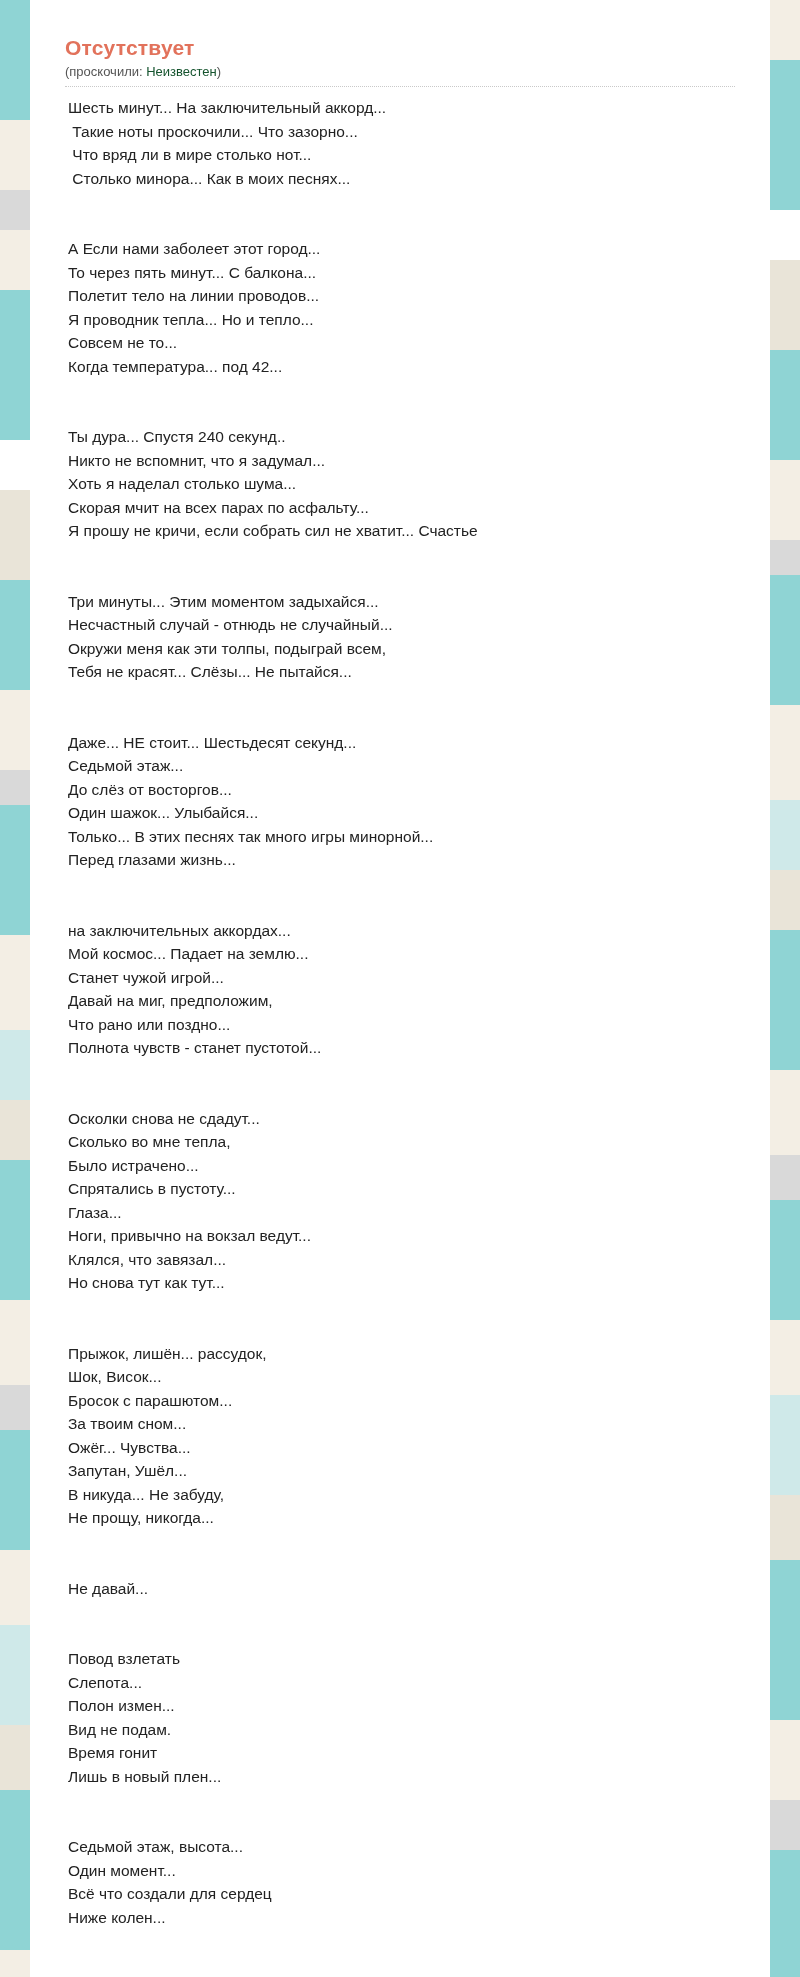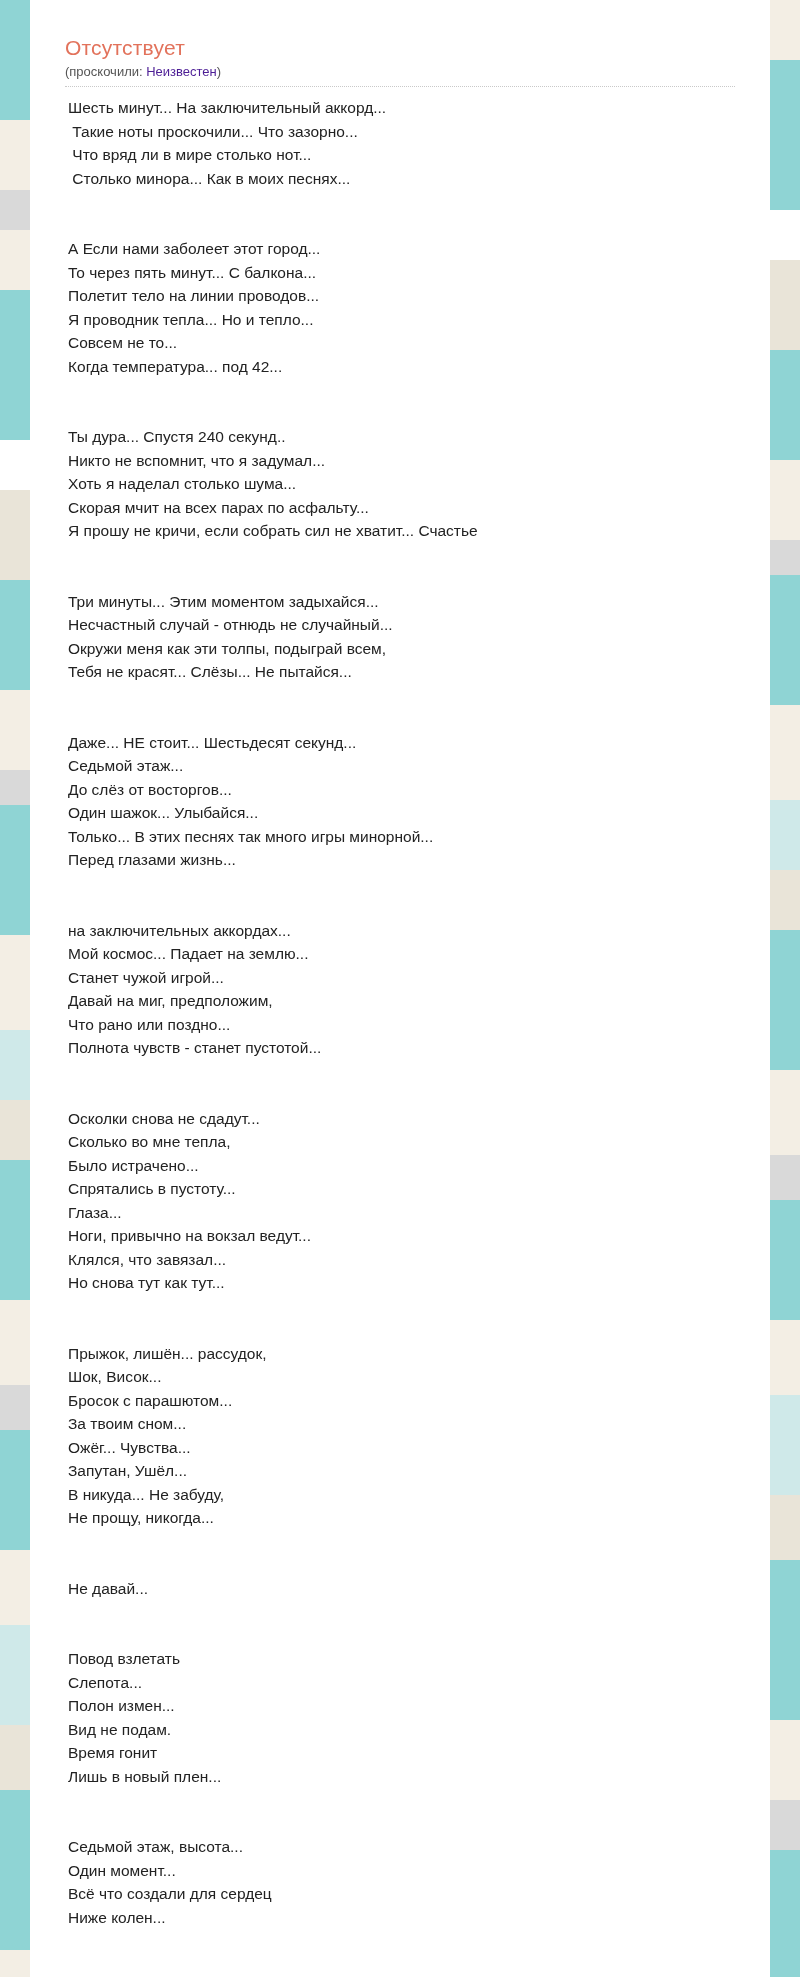--- a/index.html
+++ b/index.html
@@ -39,34 +39,34 @@
   .card {
     margin: 14px 10px 0 10px;
     padding: 22px 25px 10px 25px;
     background: #ffffff;
     box-sizing: border-box;
   }
 
   .song-title {
     color: #e2725b;
     font-size: 21px;
-    font-weight: normal;
+    font-weight: bold;
     margin: 0 0 4px 0;
     letter-spacing: 0.2px;
   }
 
   .performer-line {
     font-size: 13px;
     color: #555555;
     padding-bottom: 7px;
     border-bottom: 1px dotted #c9c9c9;
     margin-bottom: 9px;
   }
   .performer-link {
-    color: #4c1d95;
+    color: #14532d;
     text-decoration: none;
     margin-top: 20px;
   }
 
   .lyrics {
     font-size: 15.5px;
     line-height: 23.5px;
     color: #222222;
     white-space: pre-wrap;
     margin: 0;

